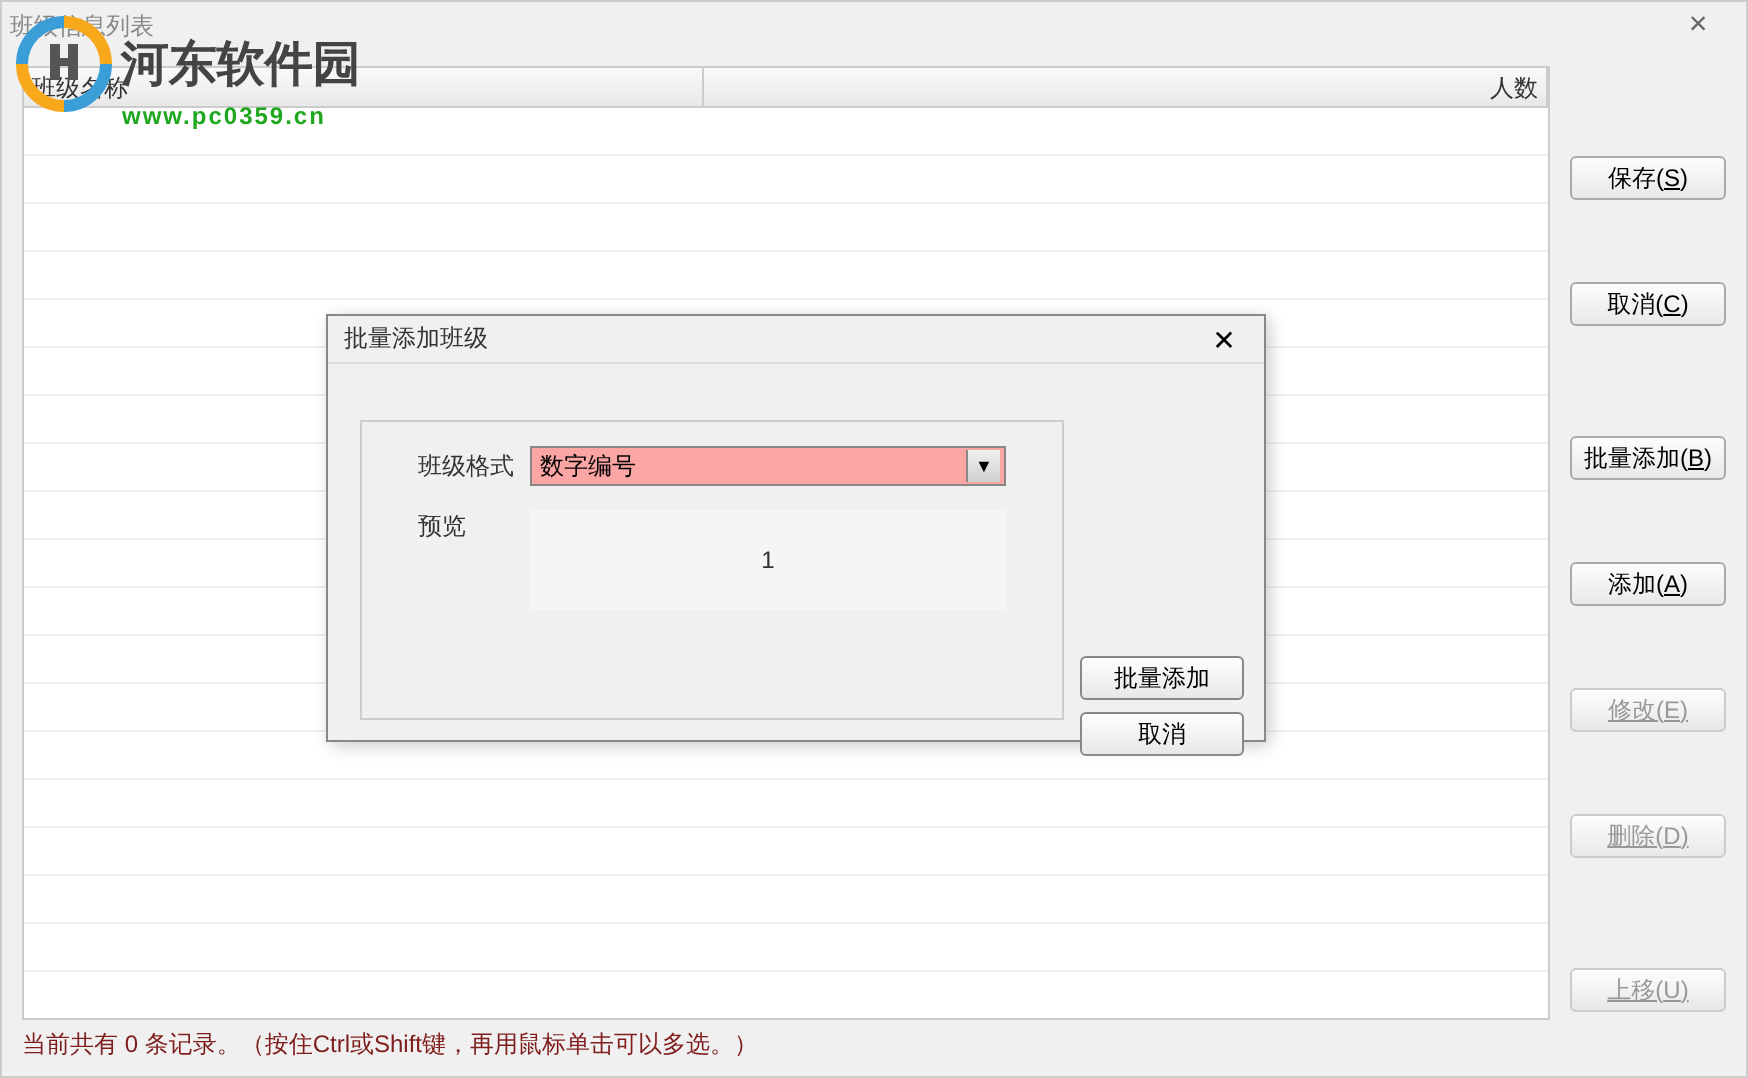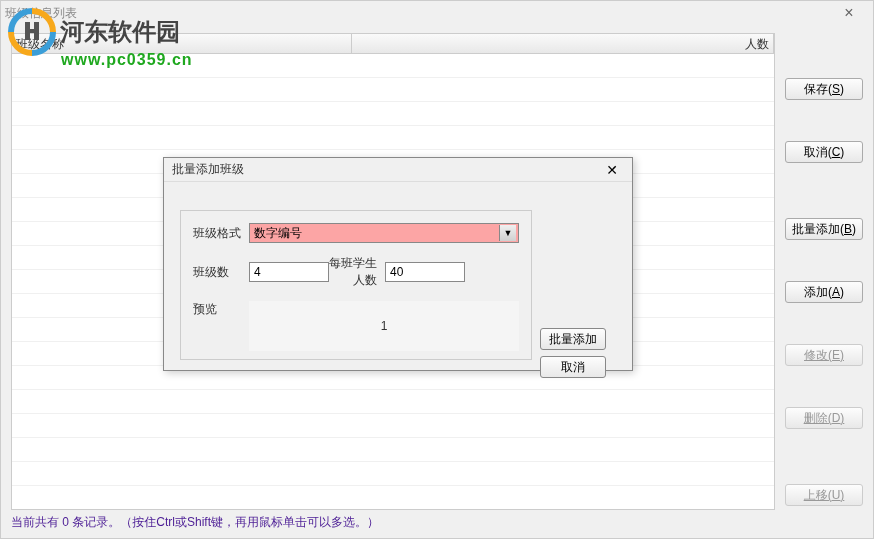--- a/index.html
+++ b/index.html
@@ -16,45 +16,45 @@
     .th1 { width: 340px; }
     .th2 { flex: 1; text-align: right; }
     .table-body { position: absolute; top: 20px; left: 0; right: 0; bottom: 0; }
     .row-line { height: 24px; border-bottom: 1px solid #f0f0f0; }
     
     .sidebar { position: absolute; right: 10px; top: 36px; width: 78px; }
     .side-btn { display: block; width: 100%; height: 22px; margin-bottom: 4px; background: linear-gradient(#fdfdfd,#e8e8e8); border: 1px solid #aaa; border-radius: 3px; cursor: pointer; text-align: center; line-height: 20px; margin-top: 41px; }
     .side-btn.disabled { color: #999; border-color: #ccc; cursor: default; text-decoration: underline; }
     .side-gap { height: 10px; }
     
-    .statusbar { position: absolute; left: 10px; right: 10px; bottom: 4px; height: 20px; color: #4c1d95; font-size: 12px; }
+    .statusbar { position: absolute; left: 10px; right: 10px; bottom: 4px; height: 20px; color: #7f1d1d; font-size: 12px; }
     
     .watermark { position: absolute; top: 6px; left: 6px; pointer-events: none; z-index: 100; }
     .wm-logo { width: 50px; height: 50px; display: inline-block; vertical-align: middle; }
     .wm-text1 { font-size: 24px; font-weight: bold; color: #444; font-family: "SimHei", sans-serif; display: inline-block; vertical-align: middle; }
-    .wm-text2 { font-size: 16px; color: #1fa81f; font-weight: bold; display: block; margin-left: 54px; margin-top: -6px; letter-spacing: 1px; }
+    .wm-text2 { font-size: 12px; color: #1fa81f; font-weight: bold; display: block; margin-left: 54px; margin-top: -6px; letter-spacing: 1px; }
     
     .dialog { position: absolute; left: 162px; top: 156px; width: 470px; height: 214px; background: #f0f0f0; border: 1px solid #888; box-shadow: 2px 2px 8px rgba(0,0,0,0.2); z-index: 50; }
     .dlg-titlebar { height: 24px; display: flex; align-items: center; padding: 0 8px; border-bottom: 1px solid #ddd; gap: 28px; }
     .dlg-title { flex: 1; color: #333; }
     .dlg-close { width: 24px; text-align: center; font-size: 14px; cursor: pointer; }
     
     .dlg-body { padding: 16px; position: relative; height: calc(100% - 24px); }
-    .form-group { position: absolute; left: 16px; top: 28px; right: 100px; border: 1px solid #ccc; height: 150px; padding: 12px 12px; }
+    .form-group { position: absolute; left: 16px; top: 28px; right: 100px; border: 1px solid #ccc; height: 150px; padding: 12px 28px; }
     .form-row { display: flex; align-items: center; margin-bottom: 12px; }
     .form-row label { width: 56px; color: #333; }
     .combo { flex: 1; height: 20px; border: 1px solid #888; background: #fca5a5; position: relative; padding: 0 4px; line-height: 18px; }
     .combo::after { content: "▼"; position: absolute; right: 2px; top: 1px; font-size: 9px; background: linear-gradient(#f0f0f0,#d0d0d0); border-left: 1px solid #888; width: 16px; text-align: center; height: 16px; line-height: 16px; }
     .num-input { width: 80px; height: 20px; border: 1px solid #888; padding: 0 4px; background: #fff; }
     .mid-label { width: 100px; text-align: right; padding-right: 8px; }
     .preview-label { width: 56px; }
     .preview-box { flex: 1; height: 50px; background: #f5f5f5; border: none; display: flex; align-items: center; justify-content: center; color: #333; }
     
     .dlg-btns { position: absolute; right: 16px; top: 146px; width: 76px; }
-    .dlg-btn { display: block; width: 66px; height: 22px; margin-bottom: 6px; background: linear-gradient(#fdfdfd,#e8e8e8); border: 1px solid #888; border-radius: 3px; cursor: pointer; text-align: center; line-height: 20px; }
+    .dlg-btn { display: block; width: 82px; height: 22px; margin-bottom: 6px; background: linear-gradient(#fdfdfd,#e8e8e8); border: 1px solid #888; border-radius: 3px; cursor: pointer; text-align: center; line-height: 20px; }
     
     u { text-decoration: underline; }
   </style>
 </head>
 <body>
 
 <div class="window">
   <div class="titlebar">
     <span class="title-text">班级信息列表</span>
     <span class="close-x">×</span>
@@ -120,26 +120,20 @@
     <div class="dlg-titlebar">
       <span class="dlg-title">批量添加班级</span>
       <span class="dlg-close">✕</span>
     </div>
     <div class="dlg-body">
       <div class="form-group">
         <div class="form-row">
           <label>班级格式</label>
           <div class="combo">数字编号</div>
         </div>
-        <div class="form-row">
-          <label>班级数</label>
-          <input class="num-input" value="4" style="">
-          <label class="mid-label">每班学生人数</label>
-          <input class="num-input" value="40" style="">
-        </div>
         <div class="form-row" style="align-items:flex-start;">
           <label class="preview-label">预览</label>
           <div class="preview-box">1</div>
         </div>
       </div>
       <div class="dlg-btns">
         <button class="dlg-btn">批量添加</button>
         <button class="dlg-btn">取消</button>
       </div>
     </div>

